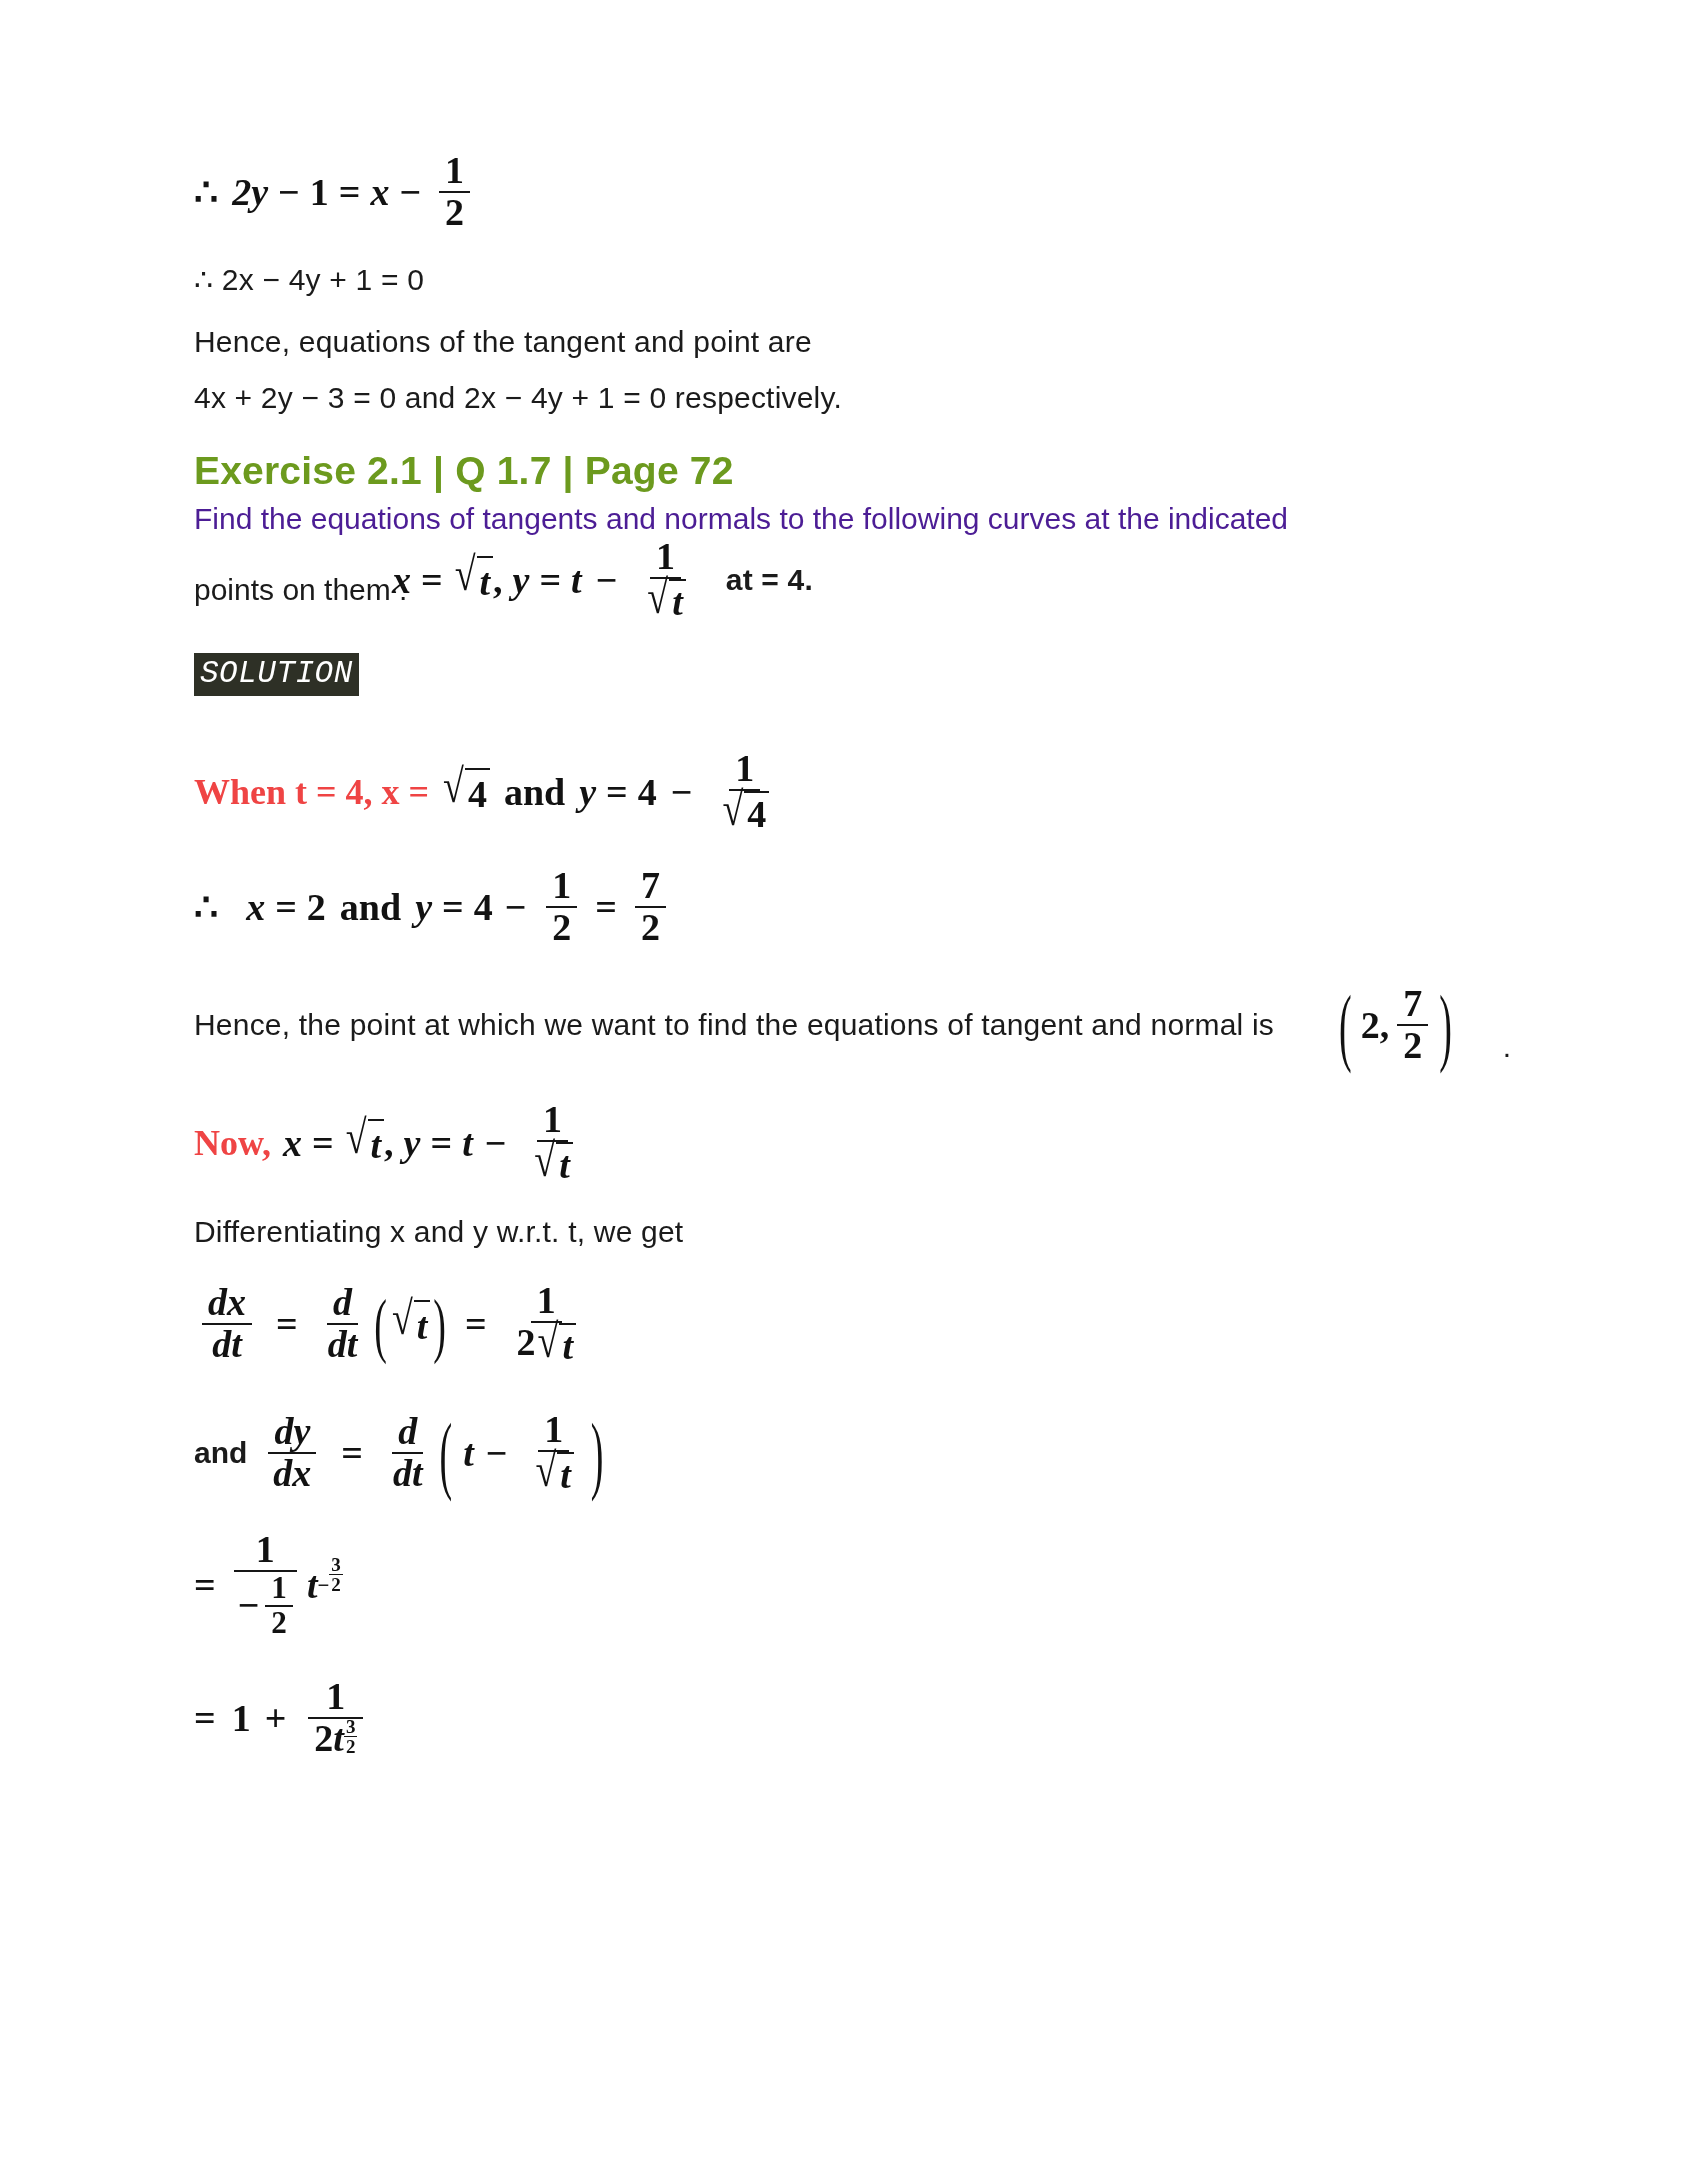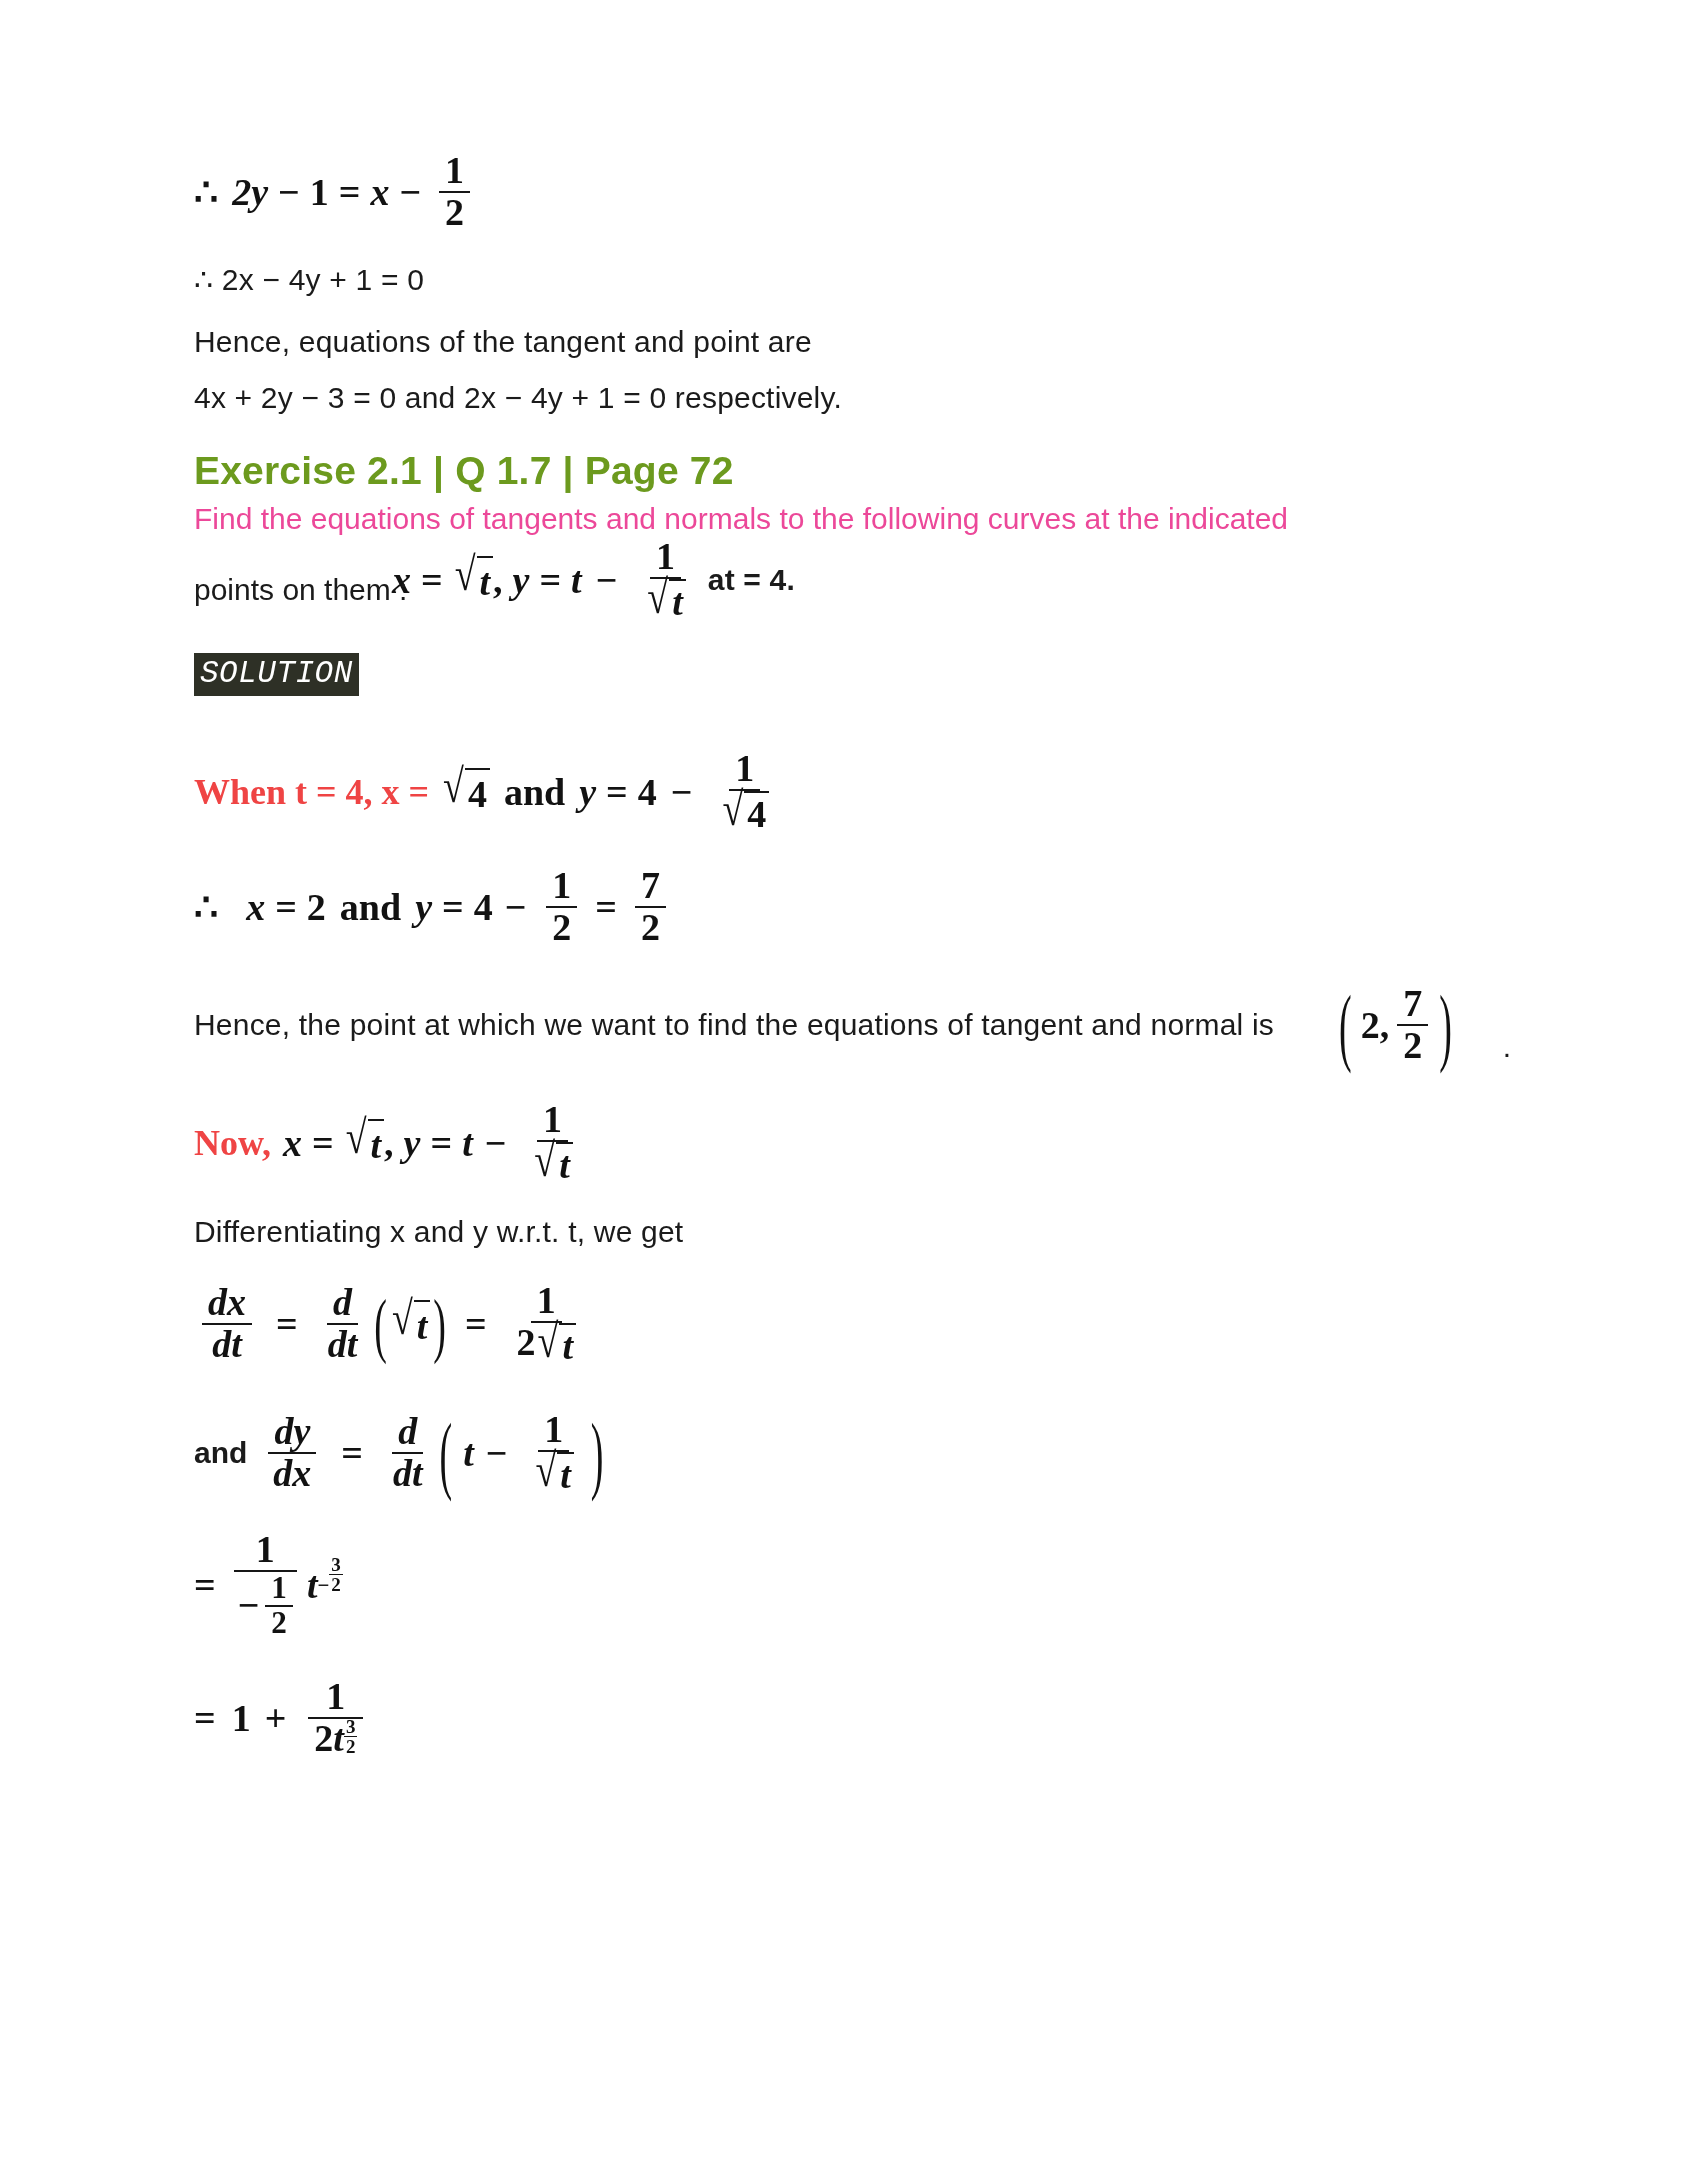--- a/index.html
+++ b/index.html
@@ -132,21 +132,21 @@
     color: #6c9a1e;
     font-weight: 700;
     font-size: 39px;
     font-family: "Liberation Sans", sans-serif;
     letter-spacing: 0.2px;
     margin-top: 34px;
   }
   .question-text {
     font-size: 30px;
     font-family: "Liberation Sans", sans-serif;
-    color: #ec4899;
+    color: #4c1d95;
     margin-top: 6px;
     line-height: 1.35;
   }
   .question-formula {
     margin-top: 2px;
     margin-left: 198px;
     height: 77px;
   }
   .question-tail {
     font-size: 30px;
@@ -236,21 +236,21 @@
       <span class="op" style="margin:0 14px;">−</span>
       <span class="frac">
         <span class="num">1</span>
         <span class="den">
           <span class="sqrt">
             <span class="radical">√</span>
             <span class="radicand mi">t</span>
           </span>
         </span>
       </span>
-      <span class="sansline" style="margin-left:8px; font-size:30px;">at = 4.</span>
+      <span class="sansline" style="margin-left:26px; font-size:30px;">at = 4.</span>
     </div>
 
     <div class="question-tail">points on them :</div>
 
     <div>
       <span class="solution-badge">SOLUTION</span>
     </div>
 
     <div class="mathrow bigmath blk" style="margin-top:53px; height:87px;">
       <span class="serif-label">When t = 4, x =</span>

